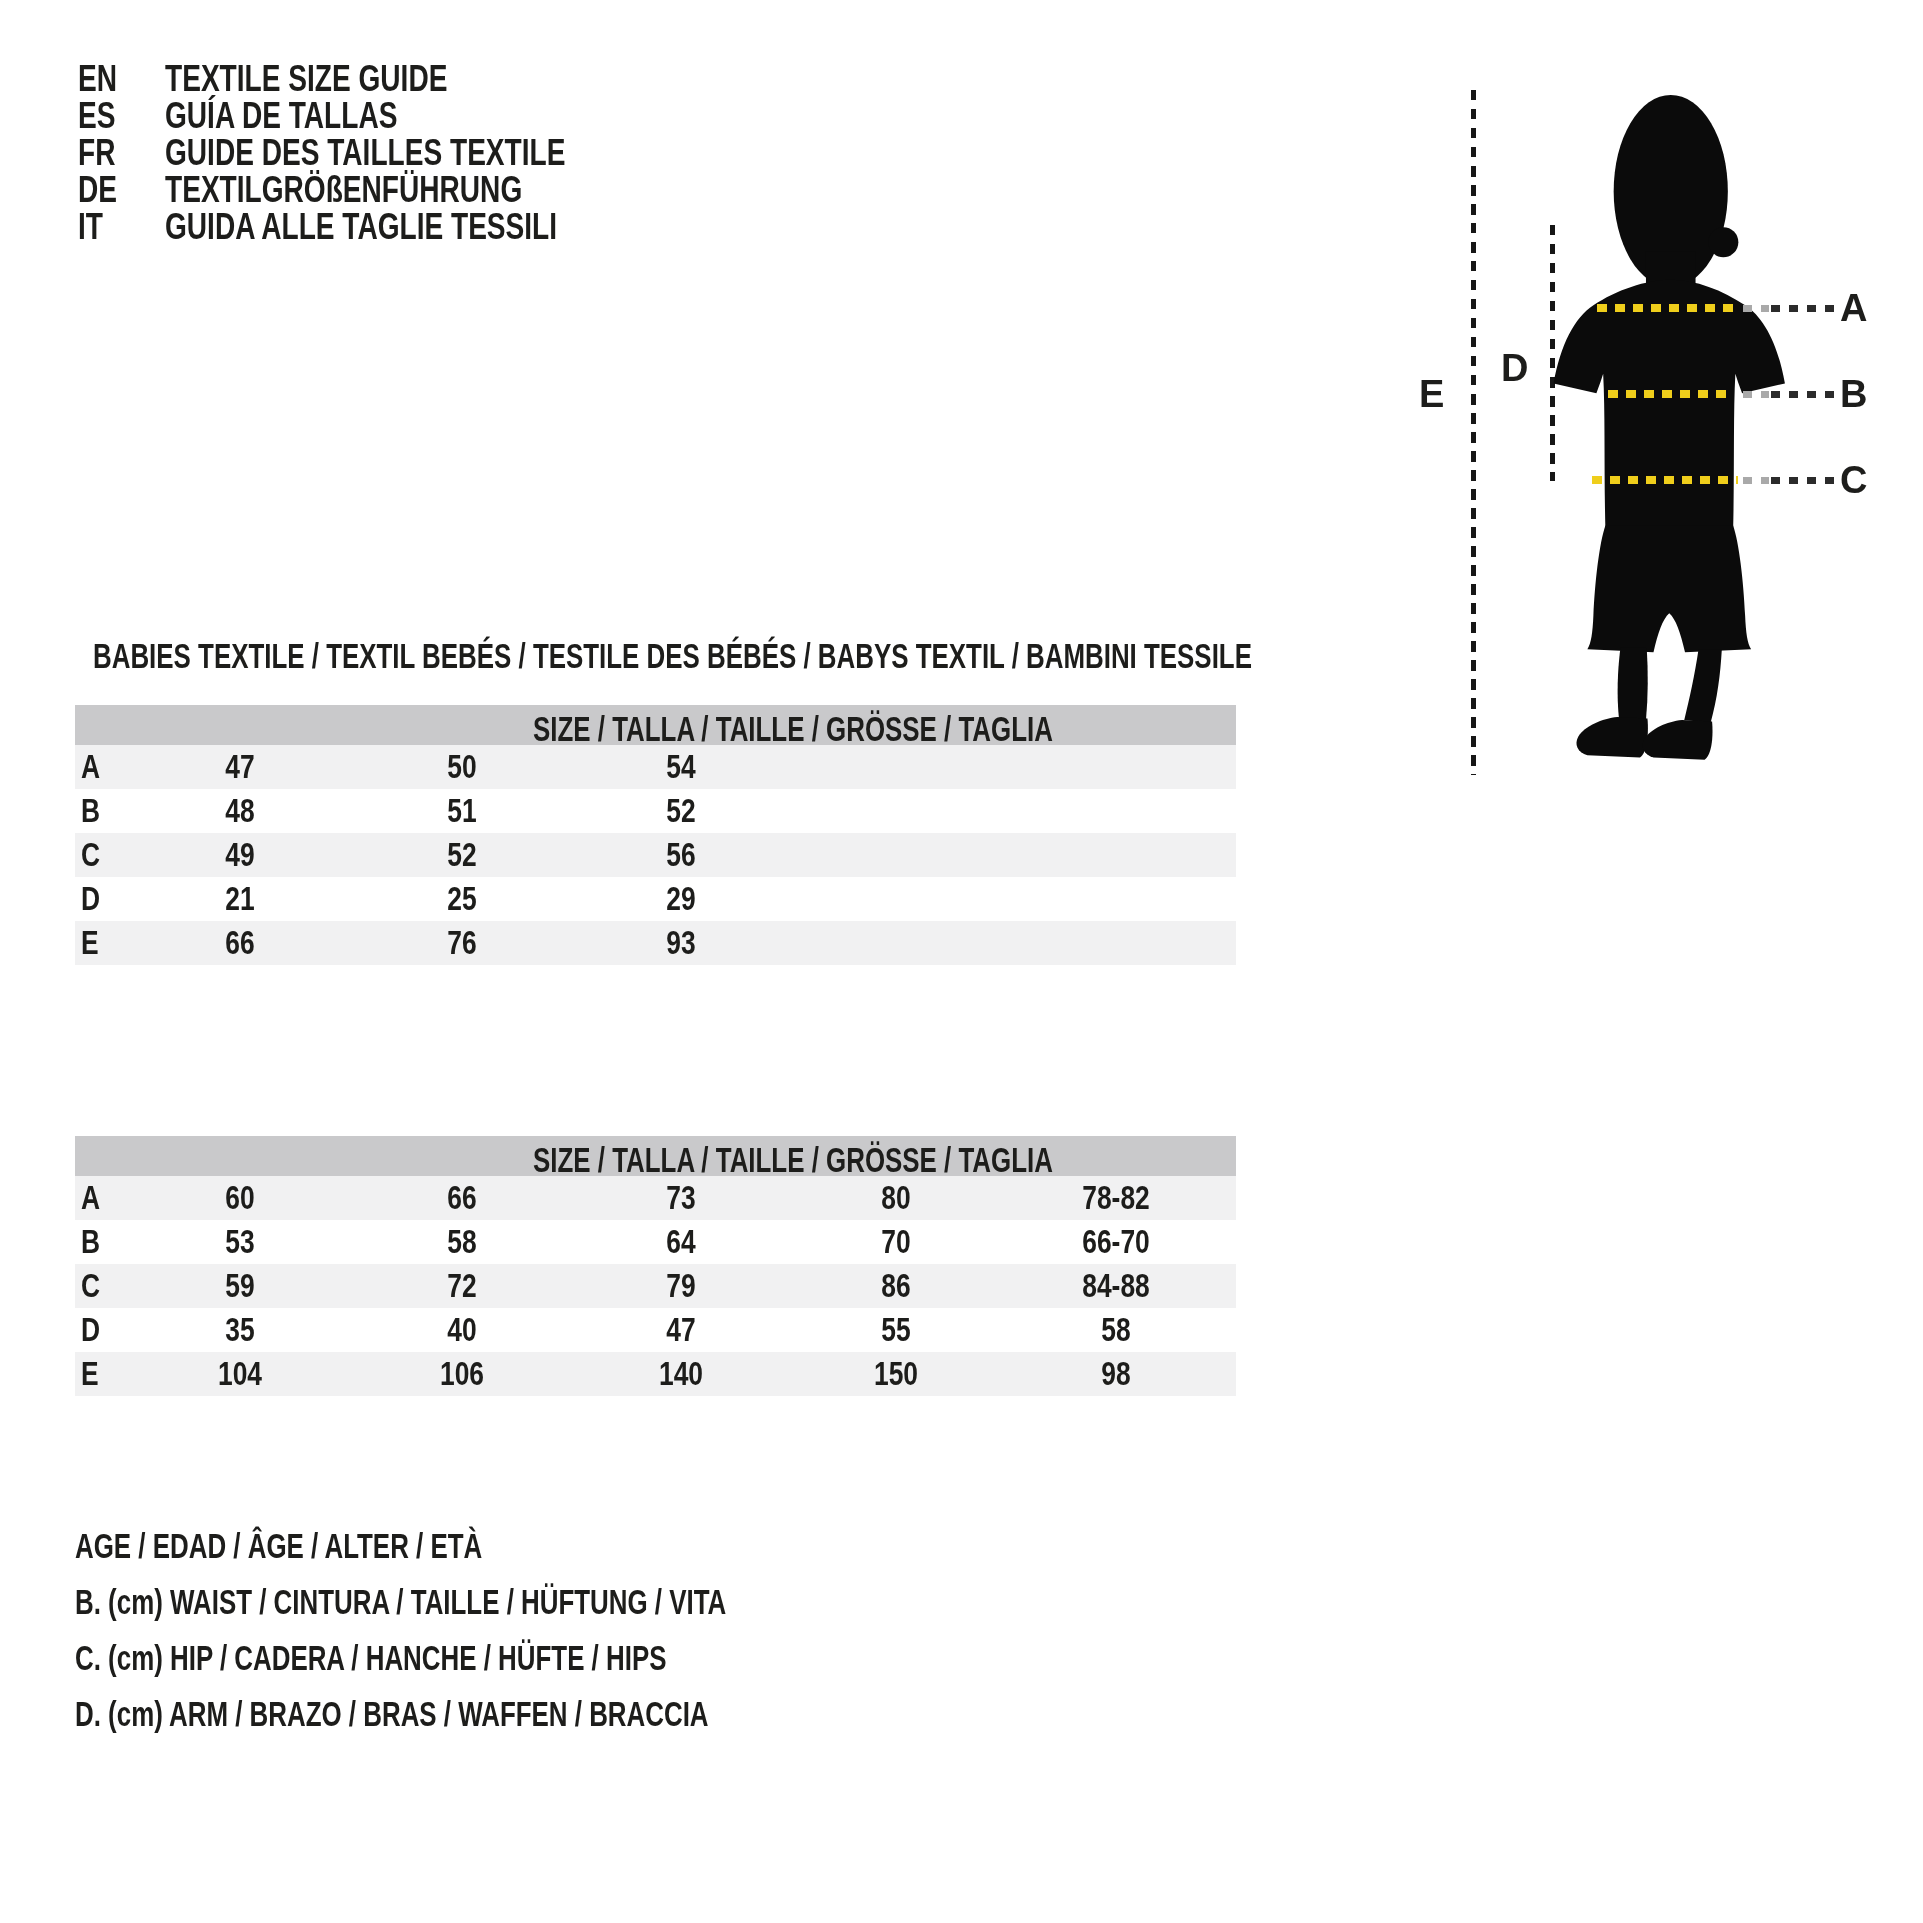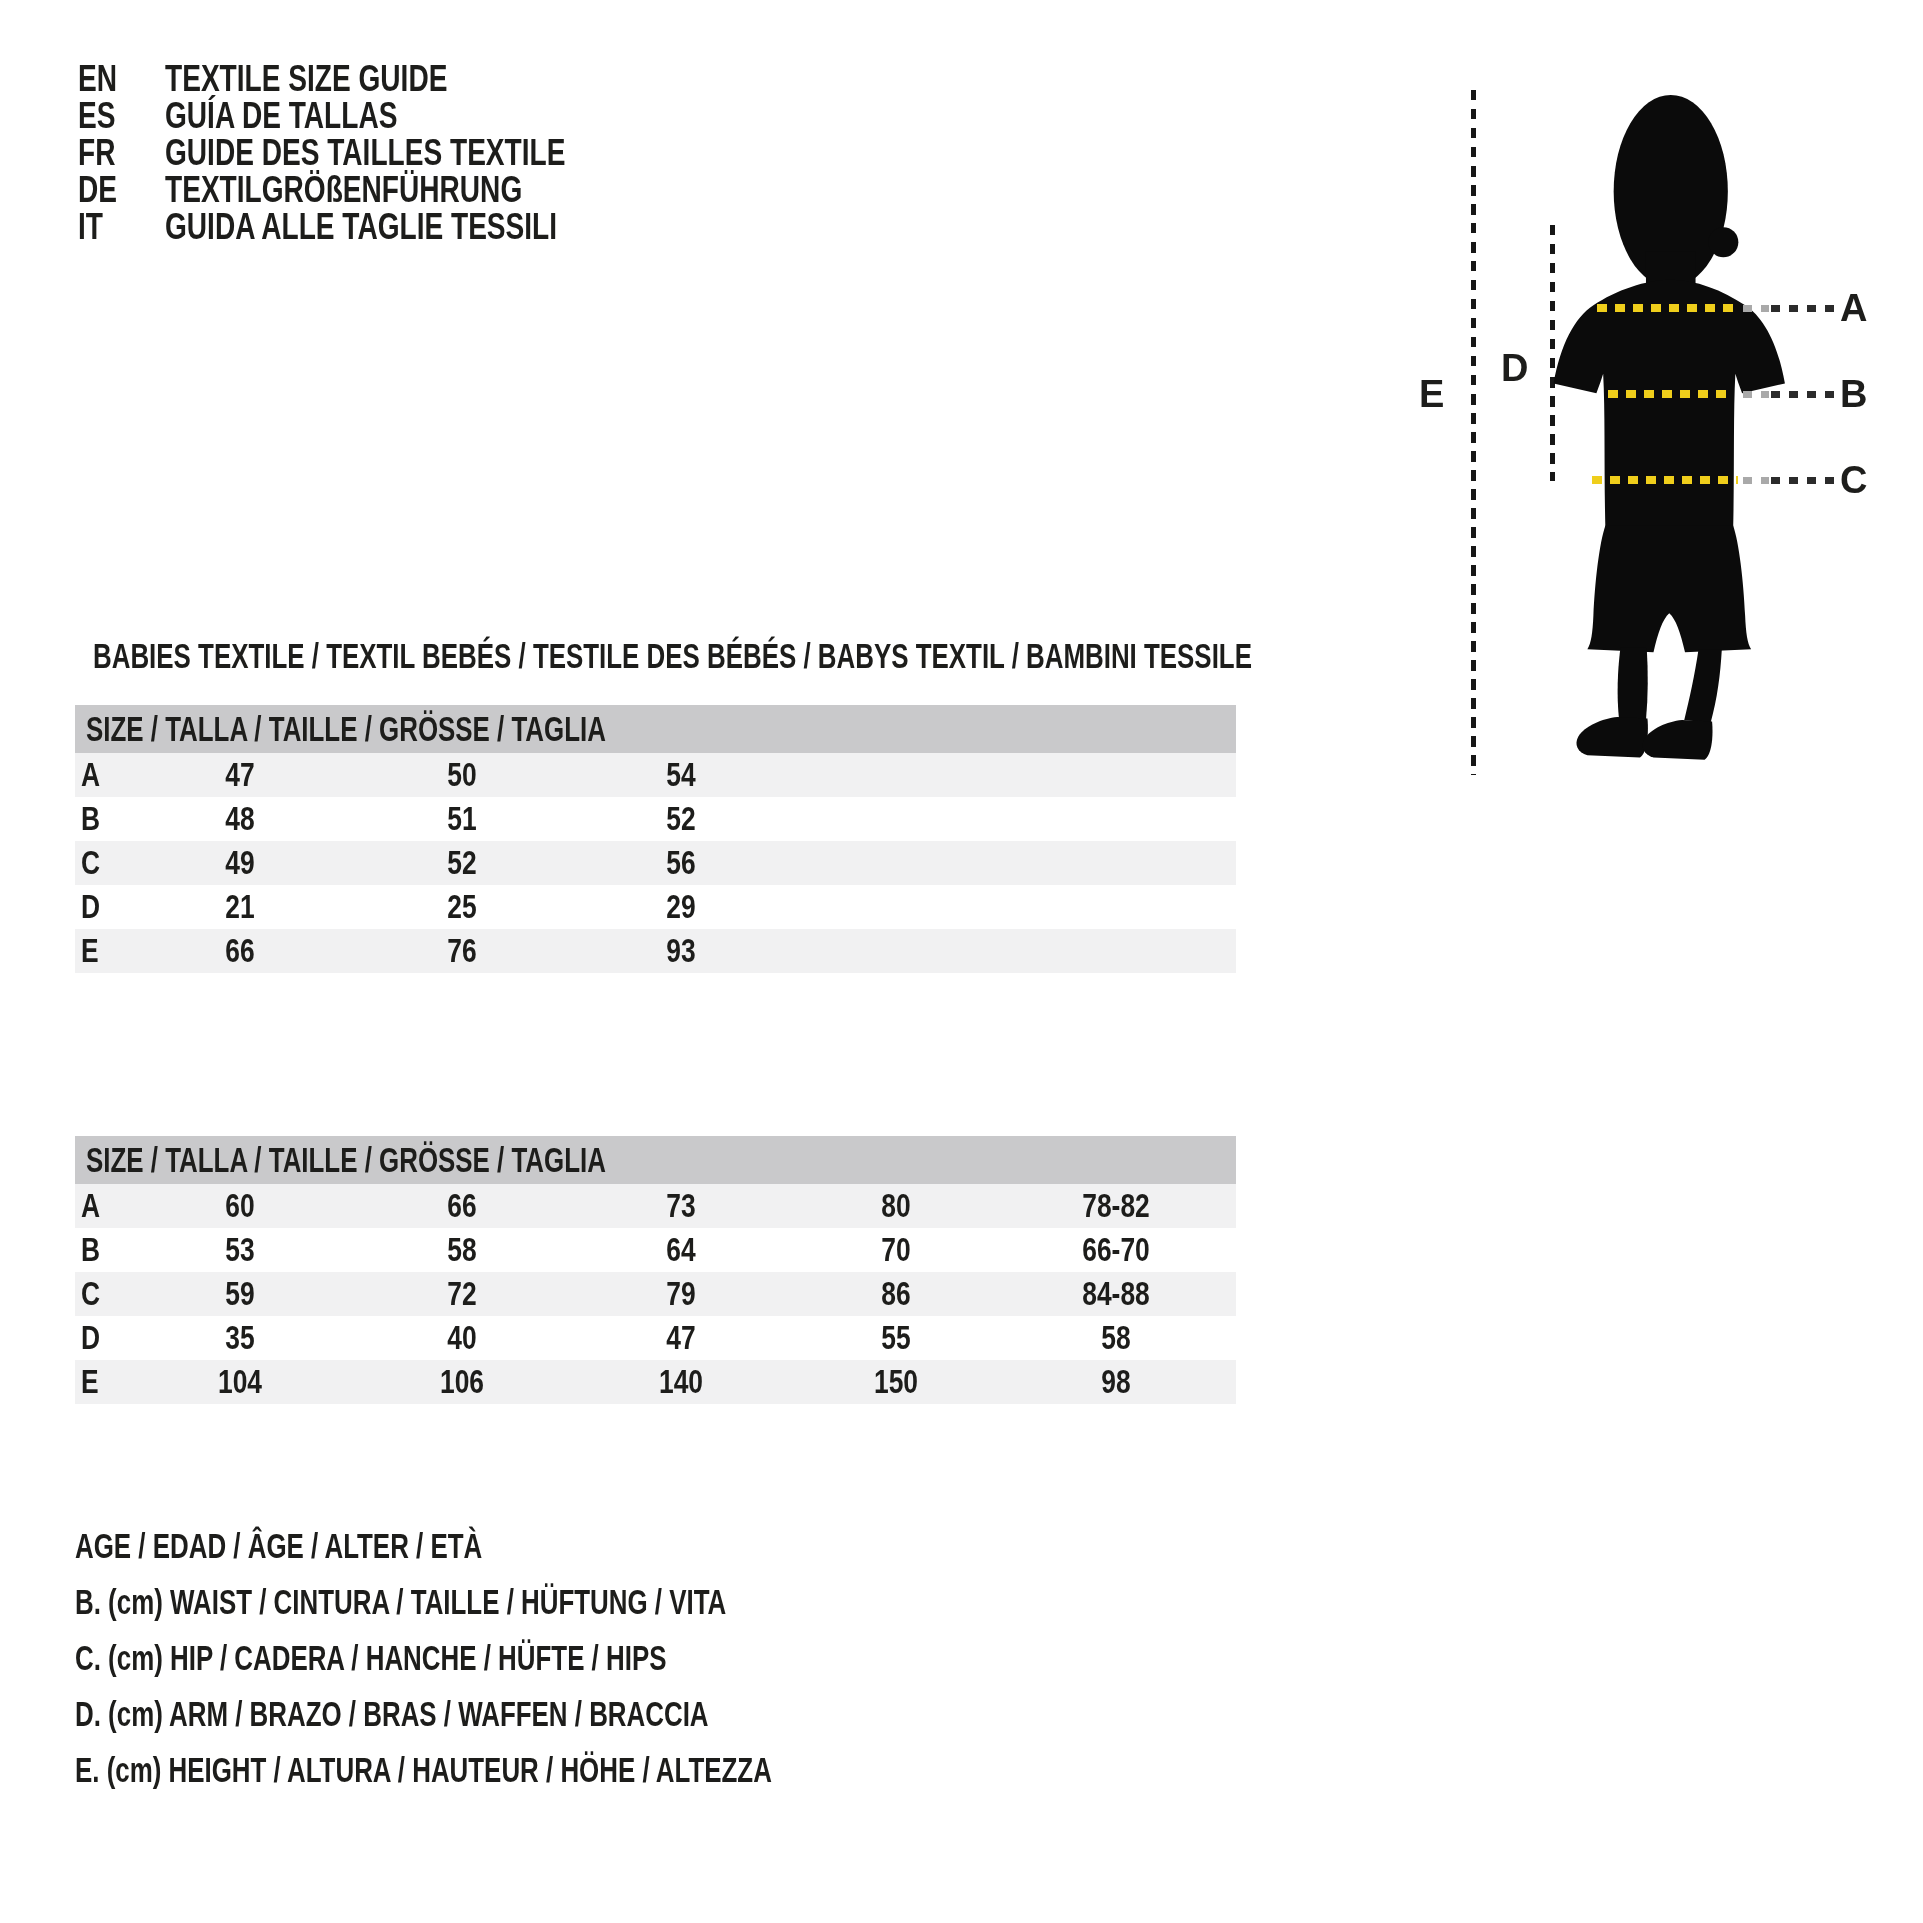--- a/index.html
+++ b/index.html
@@ -41,21 +41,21 @@
   .d-label{left:1501px;top:344px;}
   .e-label{left:1419px;top:370px;}
 
   
   .section-heading{position:absolute;left:93px;margin:0;font-size:35px;font-weight:700;line-height:39px;}
   .babies-heading{top:636px;}
   .children-heading{top:1064px;}
   .size-table{position:absolute;left:75px;width:1161px;}
   .babies-table{top:705px;}
   .children-table{top:1136px;}
-  .size-bar{height:48px;background:#c9c9cb;}
+  .size-bar{height:40px;background:#c9c9cb;text-align:right;}
   .size-bar .cnd{font-size:35px;line-height:48px;margin-left:10.5px;}
   .trow{position:relative;height:44px;}
   .stripe{background:#f1f1f2;}
   .cell{position:absolute;width:180px;text-align:center;font-size:33px;line-height:44px;
         transform:scaleX(0.8);transform-origin:50% 50%;white-space:nowrap;}
   .c1{left:75px}.c2{left:297px}.c3{left:516px}.c4{left:731px}.c5{left:951px}
   .rowletter{position:absolute;left:6px;width:90px;font-size:33px;line-height:44px;
         transform:scaleX(0.8);transform-origin:0 50%;}
 
   
@@ -214,19 +214,16 @@
     </div>
     <div class="legend-line">
       <span class="cnd">B. (cm) WAIST / CINTURA / TAILLE / HÜFTUNG / VITA</span>
     </div>
     <div class="legend-line">
       <span class="cnd">C. (cm) HIP / CADERA / HANCHE / HÜFTE / HIPS</span>
     </div>
     <div class="legend-line">
       <span class="cnd">D. (cm) ARM / BRAZO / BRAS / WAFFEN / BRACCIA</span>
     </div>
-    <div class="legend-line">
-      <span class="cnd">E. (cm) HEIGHT / ALTURA / HAUTEUR / HÖHE / ALTEZZA</span>
-    </div>
   </section>
 
 </div>
 
 
 </body></html>

